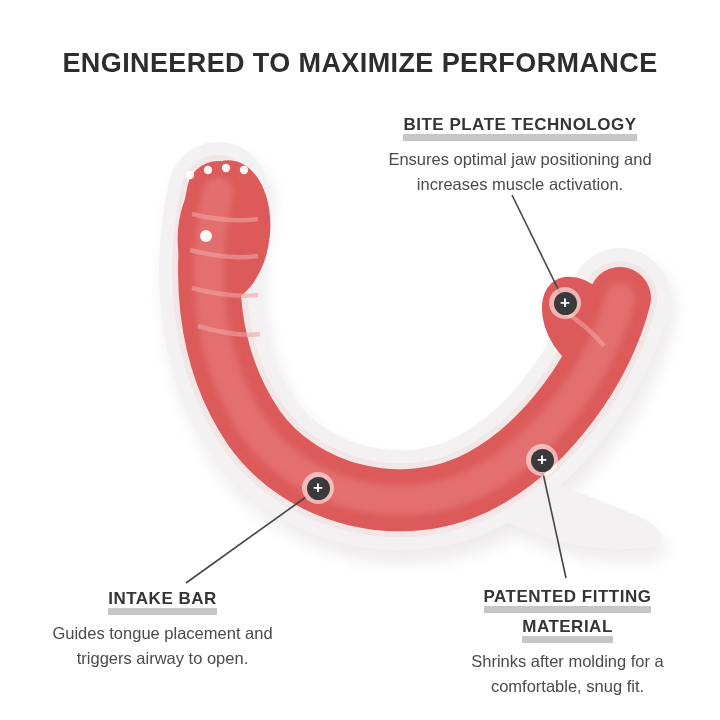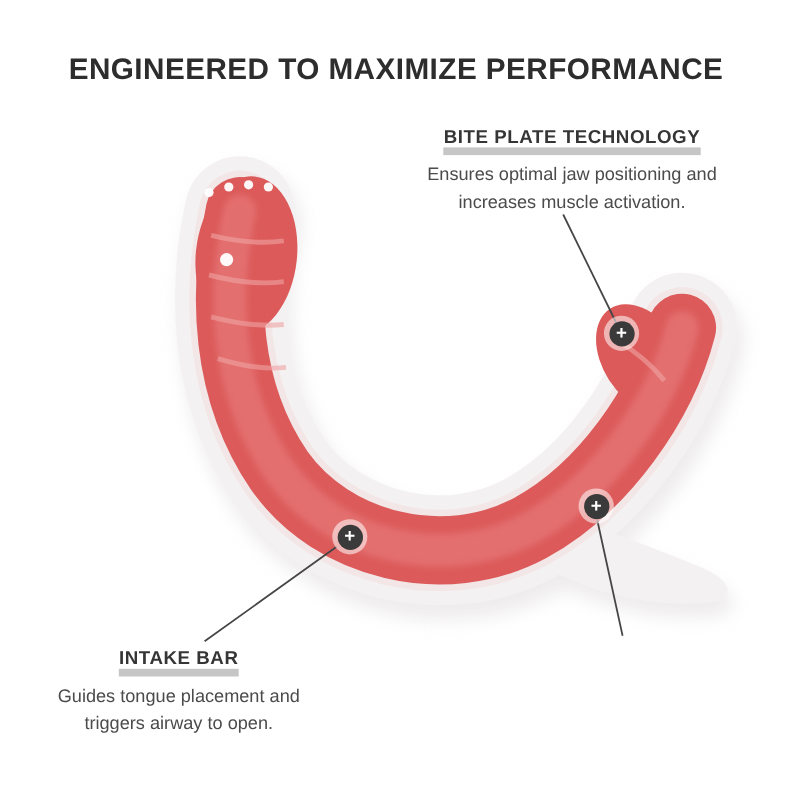--- a/index.html
+++ b/index.html
@@ -158,14 +158,26 @@
   <div class="callout" style="left:355px; top:116px; width:330px;">
     <div class="heading-line">
       <span class="callout-heading">BITE PLATE TECHNOLOGY</span>
     </div>
     <div class="callout-desc">
       <div>Ensures optimal jaw positioning and</div>
       <div>increases muscle activation.</div>
     </div>
   </div>
 
+  <div class="callout" style="left:420px; top:588px; width:295px;">
+    <div class="heading-line">
+      <span class="callout-heading">PATENTED FITTING</span>
+    </div>
+    <div class="heading-line">
+      <span class="callout-heading">MATERIAL</span>
+    </div>
+    <div class="callout-desc">
+      <div>Shrinks after molding for a</div>
+      <div>comfortable, snug fit.</div>
+    </div>
+  </div>
 
 </div>
 
 </body></html>

